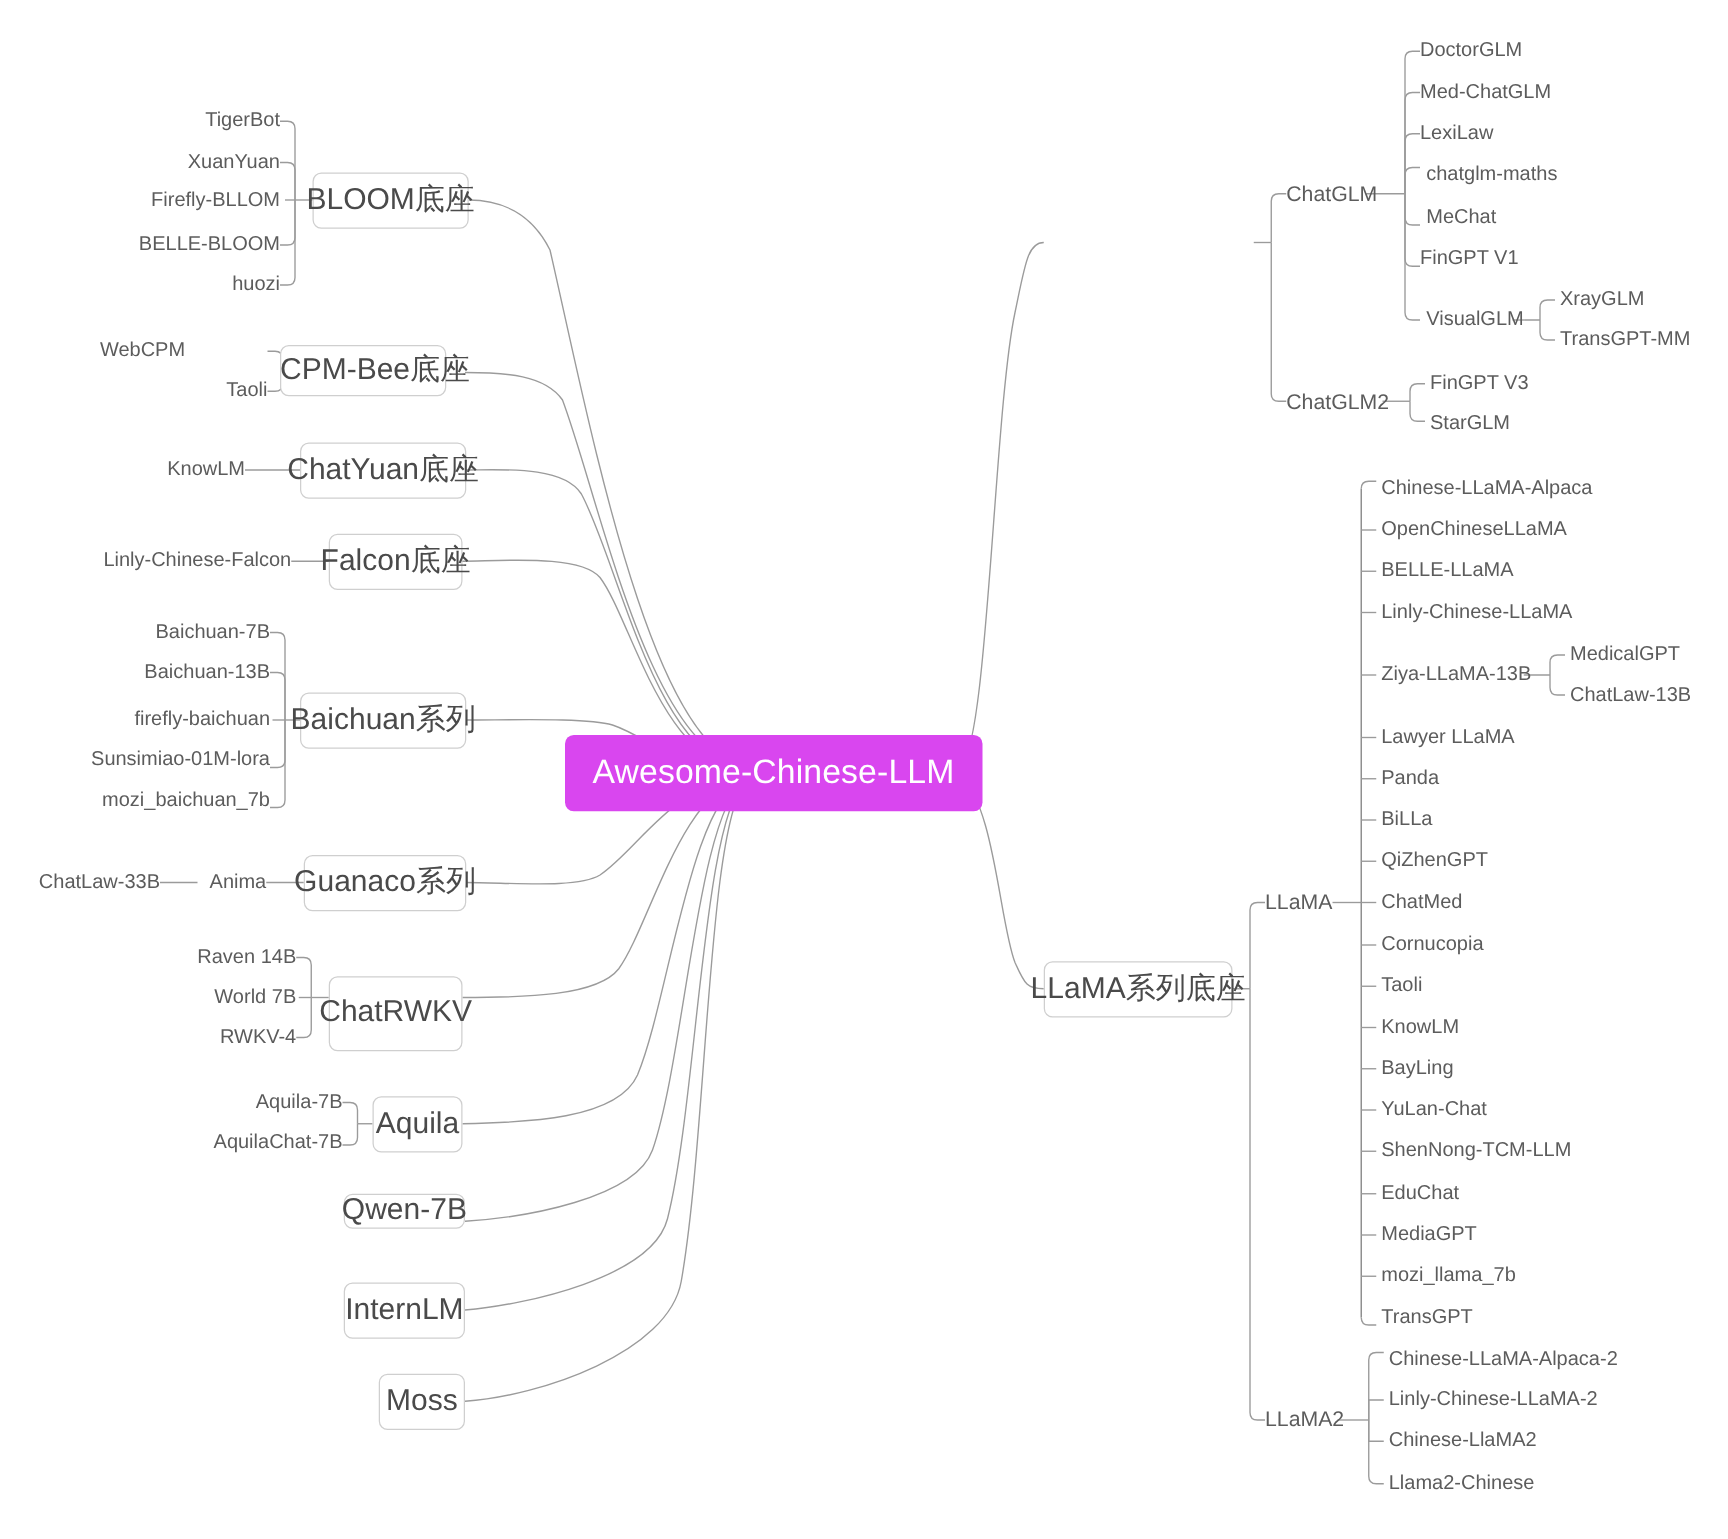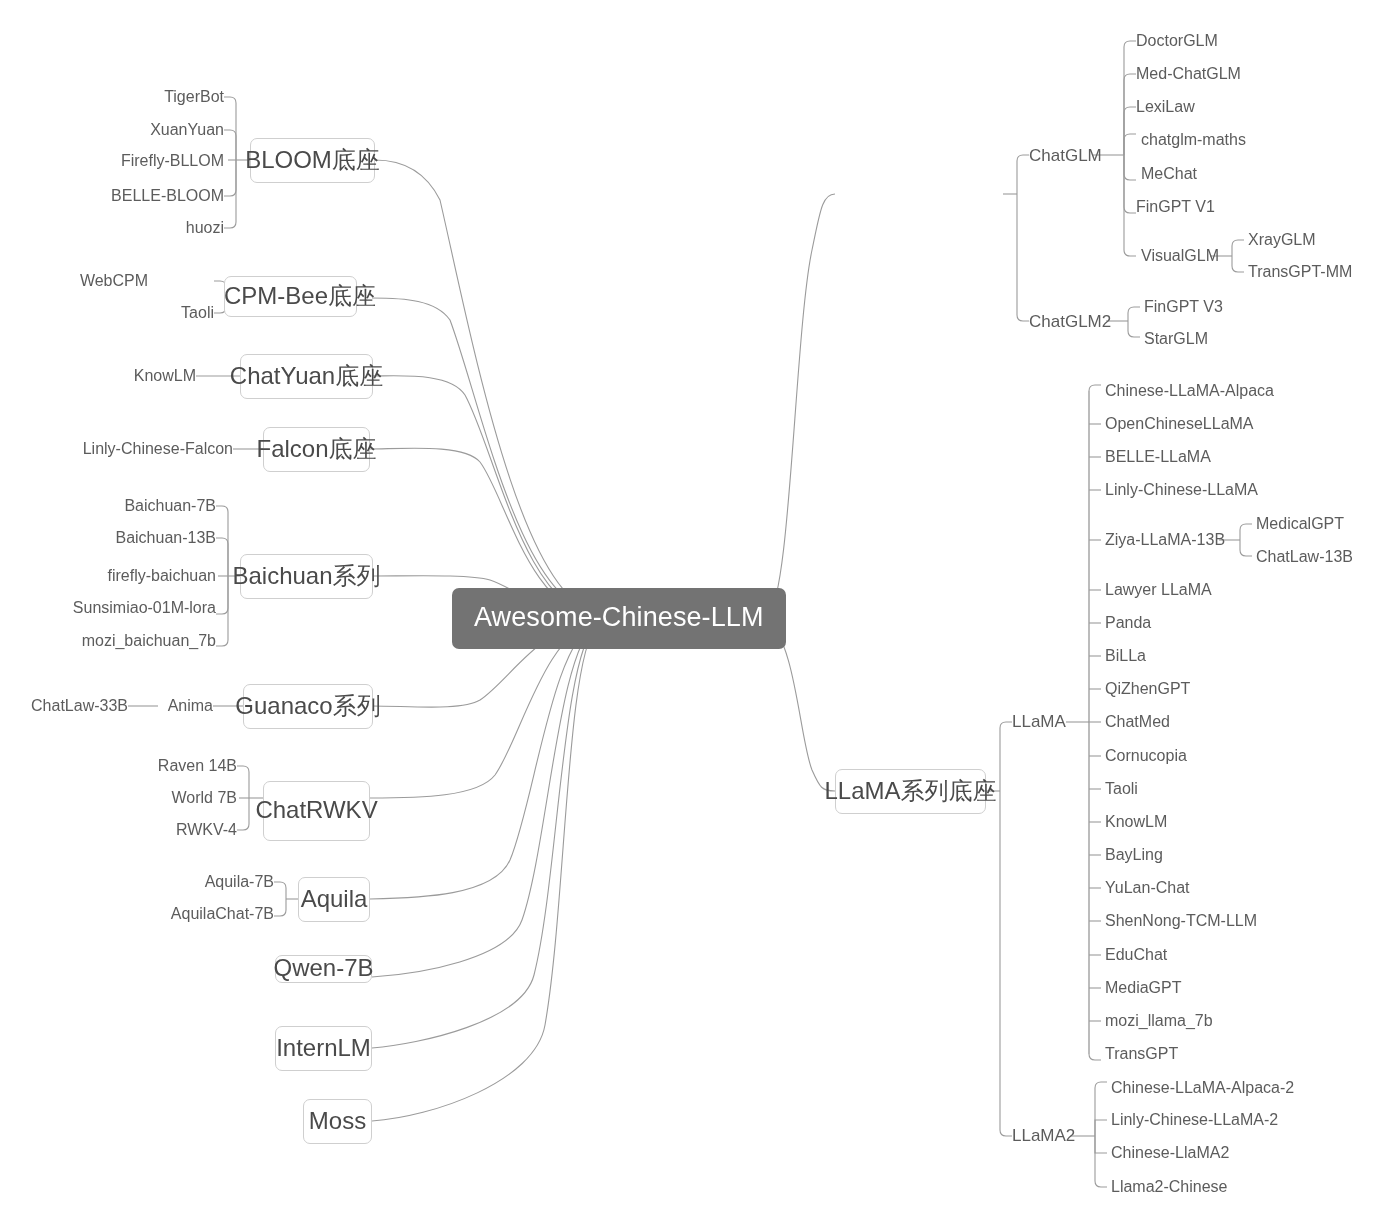--- a/index.html
+++ b/index.html
@@ -10,21 +10,21 @@
   }
   #canvas{position:absolute;inset:0;width:1382px;height:1231px;}
   svg.links{position:absolute;left:0;top:0;width:1382px;height:1231px;pointer-events:none;}
   svg.links path{fill:none;stroke:#9b9b9b;stroke-width:1.1;}
   svg.links path.thick{stroke:#8f8f8f;stroke-width:1.2;}
 
   .node{position:absolute;box-sizing:border-box;white-space:nowrap;}
 
   
   .root{
-    background:#737373;color:#fff;border-radius:7px;
+    background:#d946ef;color:#fff;border-radius:7px;
     font-size:27px;line-height:1;
     padding:16px 22px 18px 22px;
     letter-spacing:.1px;
   }
 
   
   .boxnode{
     border:1px solid #cfcfcf;border-radius:7px;background:#fff;
     color:#4a4a4a;font-size:24px;line-height:1;
     padding:10px 14px 12px 14px;

